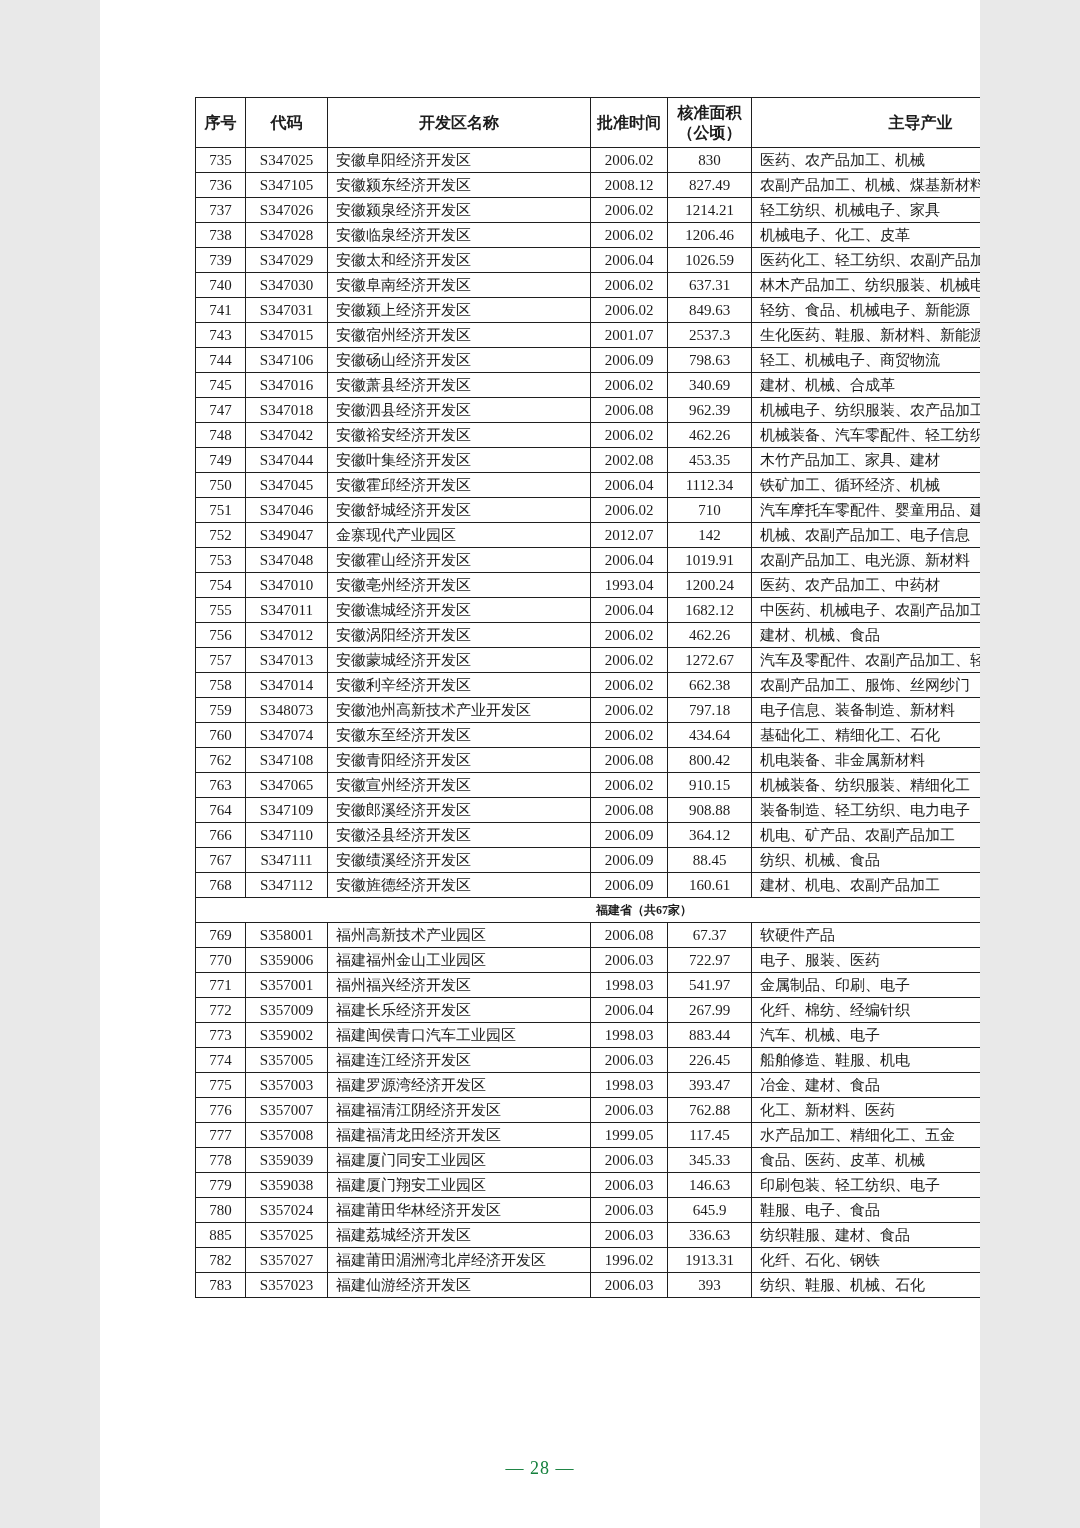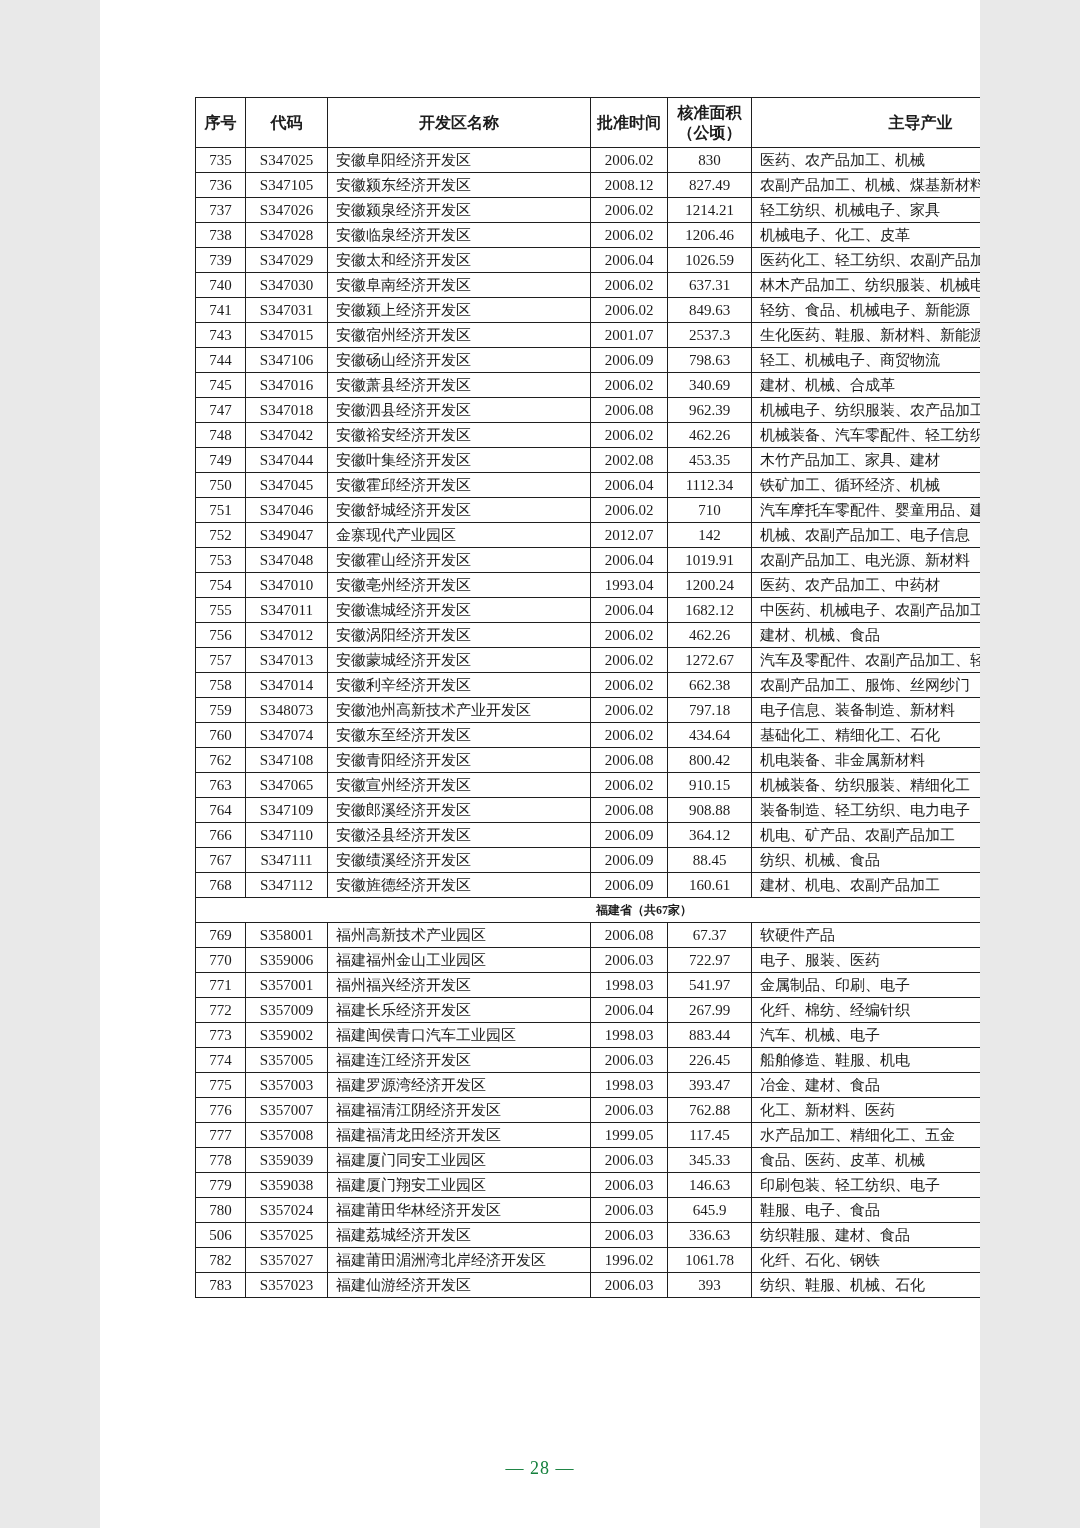--- a/index.html
+++ b/index.html
@@ -432,33 +432,33 @@
         </tr>
         <tr>
           <td class="c0">780</td>
           <td class="c1">S357024</td>
           <td class="c2">福建莆田华林经济开发区</td>
           <td class="c3">2006.03</td>
           <td class="c4">645.9</td>
           <td class="c5">鞋服、电子、食品</td>
         </tr>
         <tr>
-          <td class="c0">506</td>
+          <td class="c0">885</td>
           <td class="c1">S357025</td>
           <td class="c2">福建荔城经济开发区</td>
           <td class="c3">2006.03</td>
           <td class="c4">336.63</td>
           <td class="c5">纺织鞋服、建材、食品</td>
         </tr>
         <tr>
           <td class="c0">782</td>
           <td class="c1">S357027</td>
           <td class="c2">福建莆田湄洲湾北岸经济开发区</td>
           <td class="c3">1996.02</td>
-          <td class="c4">1061.78</td>
+          <td class="c4">1913.31</td>
           <td class="c5">化纤、石化、钢铁</td>
         </tr>
         <tr>
           <td class="c0">783</td>
           <td class="c1">S357023</td>
           <td class="c2">福建仙游经济开发区</td>
           <td class="c3">2006.03</td>
           <td class="c4">393</td>
           <td class="c5">纺织、鞋服、机械、石化</td>
         </tr>

